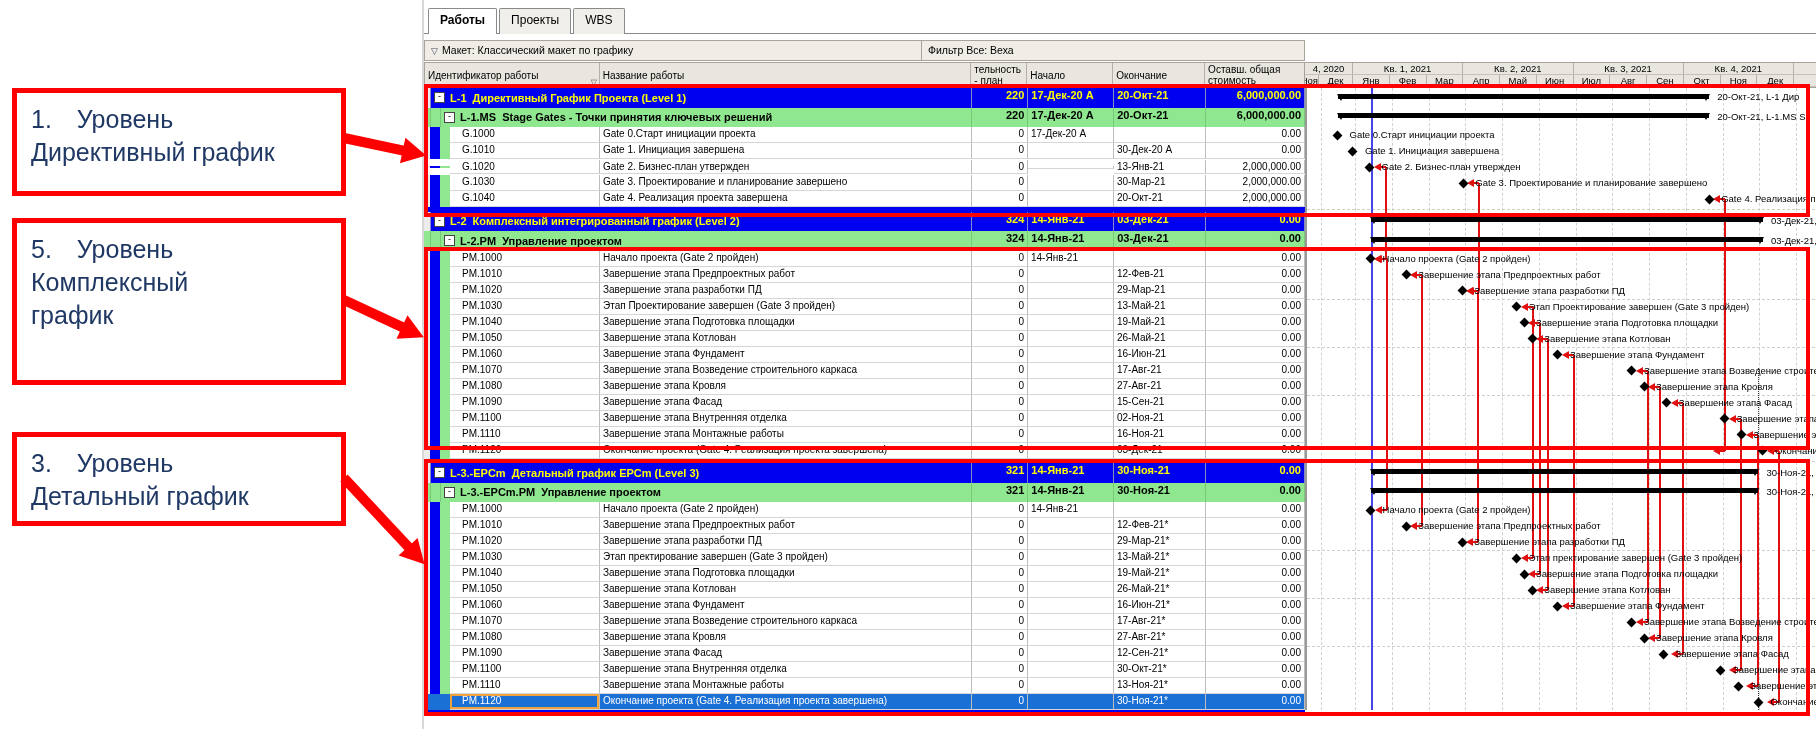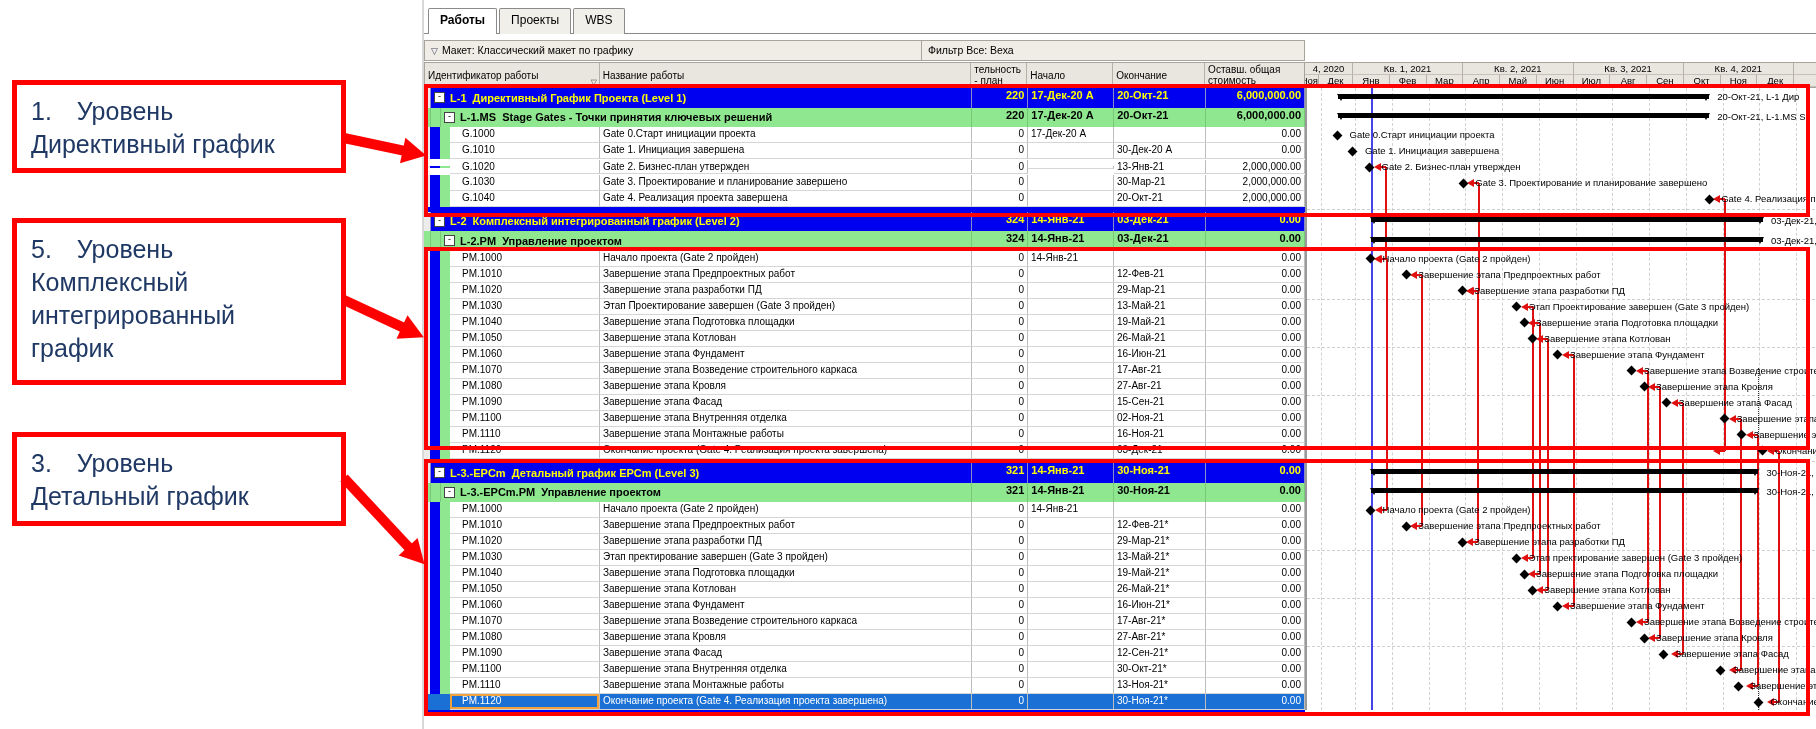--- a/index.html
+++ b/index.html
@@ -79,28 +79,27 @@
        background:#fff;color:var(--anntext);font-size:25px;line-height:33px;padding:10px 6px 6px 14px;z-index:10}
   .redbox{position:absolute;border:4px solid var(--red);box-sizing:border-box;z-index:9;pointer-events:none}
   .arrow{position:absolute;transform-origin:0 50%;z-index:10}
   .shaft{position:absolute;left:0;top:-5px;height:10px;background:var(--red)}
   .ahead{position:absolute;top:-13px;width:0;height:0;border-top:13px solid transparent;
          border-bottom:13px solid transparent;border-left:24px solid var(--red)}
 </style>
 </head>
 <body>
 
-<div class="ann" id="ann0" style="top:80px;height:93px">
+<div class="ann" id="ann0" style="top:88px;height:108px">
     <div>1. Уровень</div>
     <div>Директивный график</div>
   </div>
 <div class="ann" id="ann1" style="top:218px;height:167px">
     <div>5. Уровень</div>
     <div>Комплексный</div>
-    <div>интегрированный</div>
     <div>график</div>
   </div>
 <div class="ann" id="ann2" style="top:432px;height:94px">
     <div>3. Уровень</div>
     <div>Детальный график</div>
   </div>
 
 <div class="arrow" style="left:344px;top:138px;transform:rotate(12deg)">
   <div class="shaft" style="width:62px"></div>
     <div class="ahead" style="left:60px"></div>

